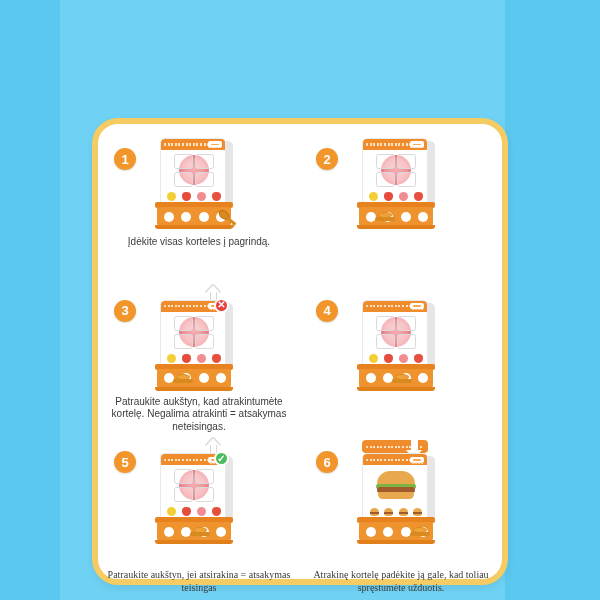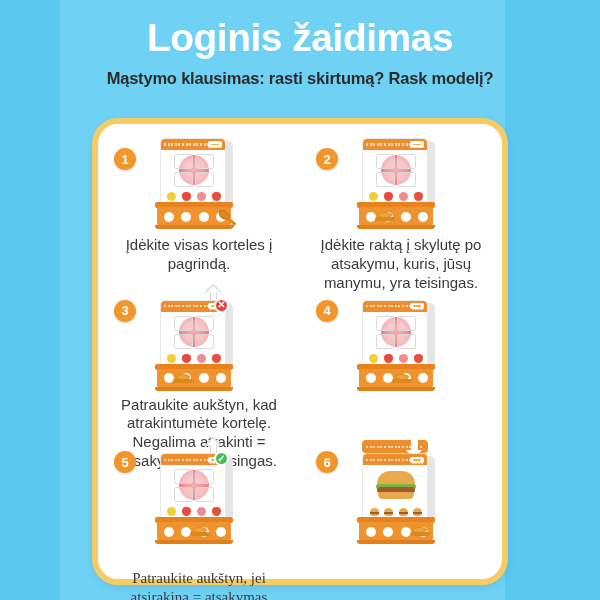--- a/index.html
+++ b/index.html
@@ -46,21 +46,21 @@
     position:absolute;left:16px;top:24px;
     width:22px;height:22px;border-radius:50%;
     background:#f2962c;color:#fff;
     font-size:13px;font-weight:bold;
     display:flex;align-items:center;justify-content:center;
     box-shadow:0 1px 2px rgba(0,0,0,.15);
     line-height:1;
   }
   .caption{
     position:absolute;left:6px;right:6px;
-    font-size:15px;color:#3a3a3a;text-align:center;line-height:1.25;
+    font-size:10px;color:#3a3a3a;text-align:center;line-height:1.25;
   }
   .r1 .caption{top:112px;}
   .r2 .caption{top:120px;}
   .r3 .caption{top:142px;font-family:Liberation Serif, serif;}
 
   
   .machine{position:absolute;left:50%;transform:translateX(-50%);top:14px;width:78px;height:96px;}
   .r2 .machine{top:24px;}
   .r3 .machine{top:26px;}
 
@@ -244,24 +244,20 @@
   .mb{width:9px;height:8px;background:#e8a94e;border-radius:5px 5px 3px 3px;position:relative;}
   .mb:after{content:"";position:absolute;left:0;top:4px;width:9px;height:2px;background:#a05a2c;}
 </style>
 </head>
 <body>
 
 <div id="center-band"></div>
 
 <div id="page">
 
-  <div id="header">
-    <div id="title">Loginis žaidimas</div>
-    <div id="subtitle">Mąstymo klausimas: rasti skirtumą? Rask modelį?</div>
-  </div>
 
   <div id="card">
     <div id="grid">
 
       <div class="step r1">
         <div class="badge">1</div>
         <div class="machine">
           <div class="mach-shadow"></div>
           <div class="panel">
             <div class="panel-top">
@@ -335,21 +331,20 @@
             <div class="hole"></div>
             <div class="hole"></div>
             <div class="hole"></div>
             <div class="hole"></div>
           </div>
           <div class="key-slot" style="left:13px;top:74px;">
             <div class="loop"></div>
             <div class="bar"></div>
           </div>
         </div>
-        <div class="caption">Įdėkite raktą į skylutę po atsakymu, kuris, jūsų manymu, yra teisingas.</div>
       </div>
 
       <div class="step r2">
         <div class="badge">3</div>
         <div class="machine">
           <div class="arrow up">
             <div class="head"></div>
               <div class="shaft"></div>
           </div>
           <div class="mach-shadow"></div>
@@ -522,17 +517,18 @@
             <div class="hole"></div>
             <div class="hole"></div>
             <div class="hole"></div>
             <div class="hole"></div>
           </div>
           <div class="key-slot" style="left:48px;top:74px;">
             <div class="loop"></div>
             <div class="bar"></div>
           </div>
         </div>
+        <div class="caption">Atrakinę kortelę padėkite ją gale, kad toliau spręstumėte užduotis.</div>
       </div>
 
     </div>
   </div>
 </div>
 
 </body></html>

